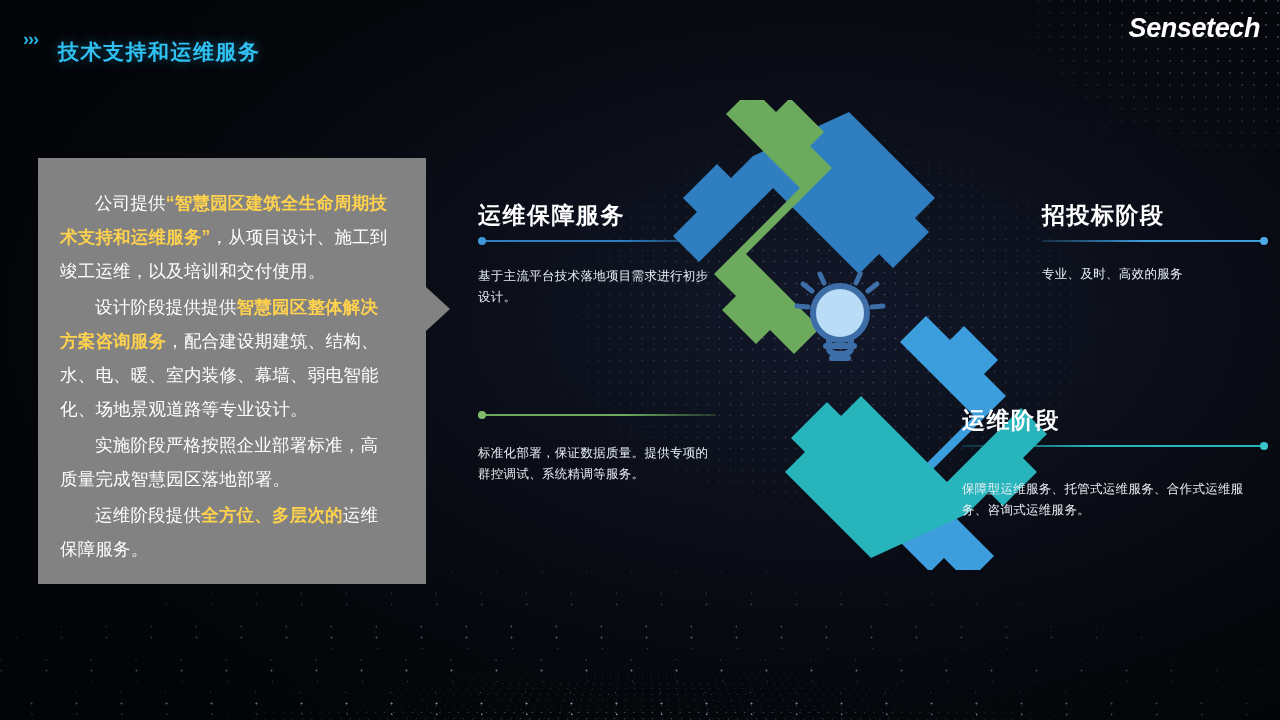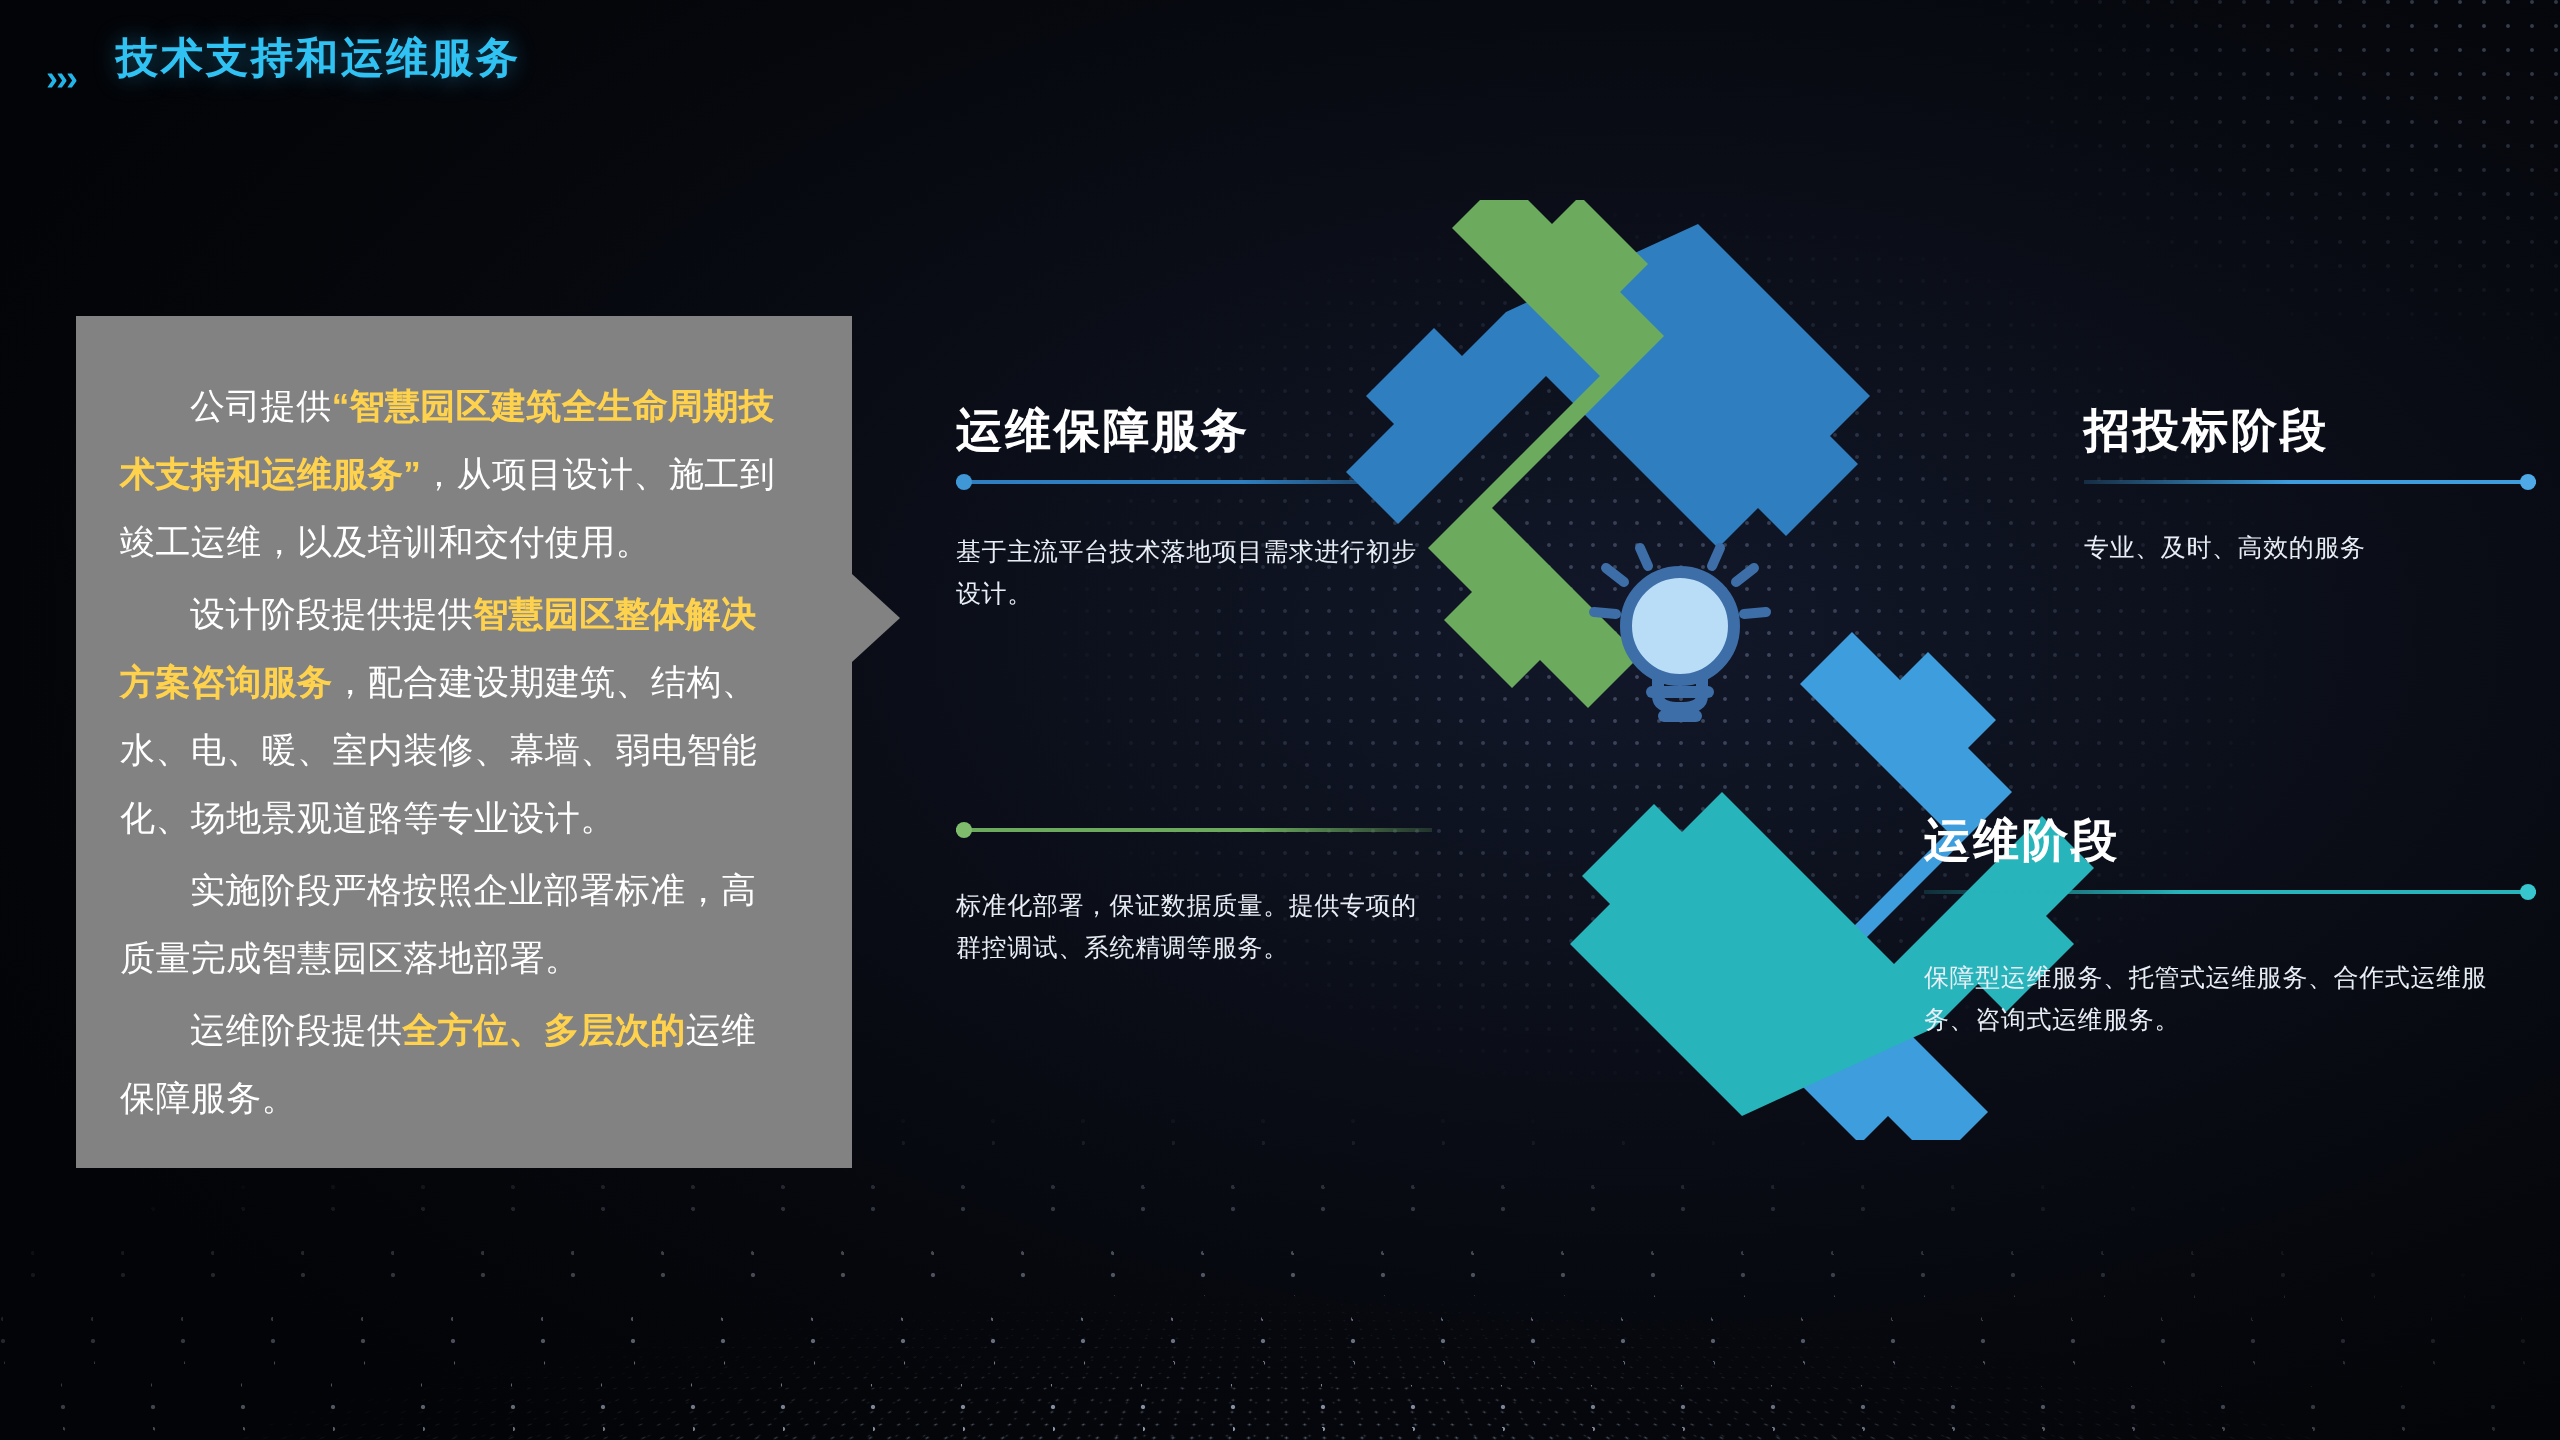--- a/index.html
+++ b/index.html
@@ -96,21 +96,21 @@
     position: absolute;
     left: 23px; top: 30px;
     font-size: 18px;
     font-weight: bold;
     letter-spacing: -1px;
     color: #23b5e8;
     line-height: 1;
   }
   .hdr-title {
     position: absolute;
-    left: 58px; top: 15px;
+    left: 58px; top: 38px;
     font-size: 21px;
     font-weight: bold;
     color: #2fc2f2;
     letter-spacing: 1.5px;
     text-shadow: 0 0 12px rgba(40,170,230,0.45);
   }
   .hdr-logo {
     position: absolute;
     right: 20px; top: 13px;
     font-size: 27px;
@@ -232,20 +232,21 @@
   <div class="dots-layer">
     <div class="dots-topright"></div>
     <div class="dots-center"></div>
     <div class="dots-bottom"></div>
     <div class="dots-wave"></div>
   </div>
 
   <div class="header">
     <div class="hdr-chevrons">›››</div>
     <div class="hdr-title">技术支持和运维服务</div>
+    <div class="hdr-logo">Sensetech</div>
   </div>
 
   <div class="panel" id="panel">
       <p><span>公司提供</span><span class="hl">“智慧园区建筑全生命周期技术支持和运维服务”</span><span>，从项目设计、施工到竣工运维，以及培训和交付使用。</span></p>
       <p><span>设计阶段提供提供</span><span class="hl">智慧园区整体解决方案咨询服务</span><span>，配合建设期建筑、结构、水、电、暖、室内装修、幕墙、弱电智能化、场地景观道路等专业设计。</span></p>
       <p><span>实施阶段严格按照企业部署标准，高质量完成智慧园区落地部署。</span></p>
       <p><span>运维阶段提供</span><span class="hl">全方位、多层次的</span><span>运维保障服务。</span></p>
     </div>
   <div class="panel-pointer"></div>
 

